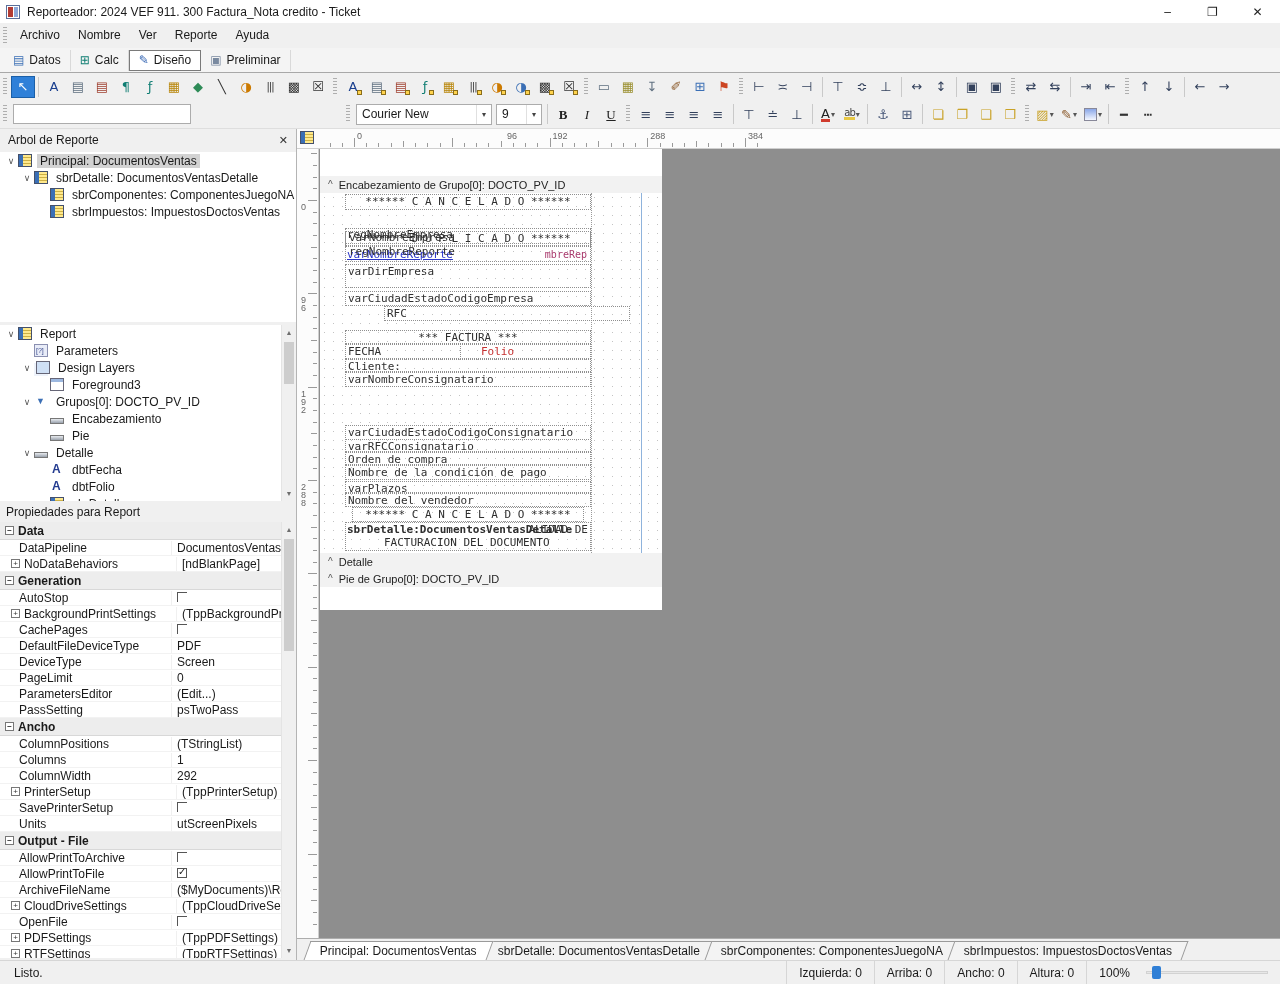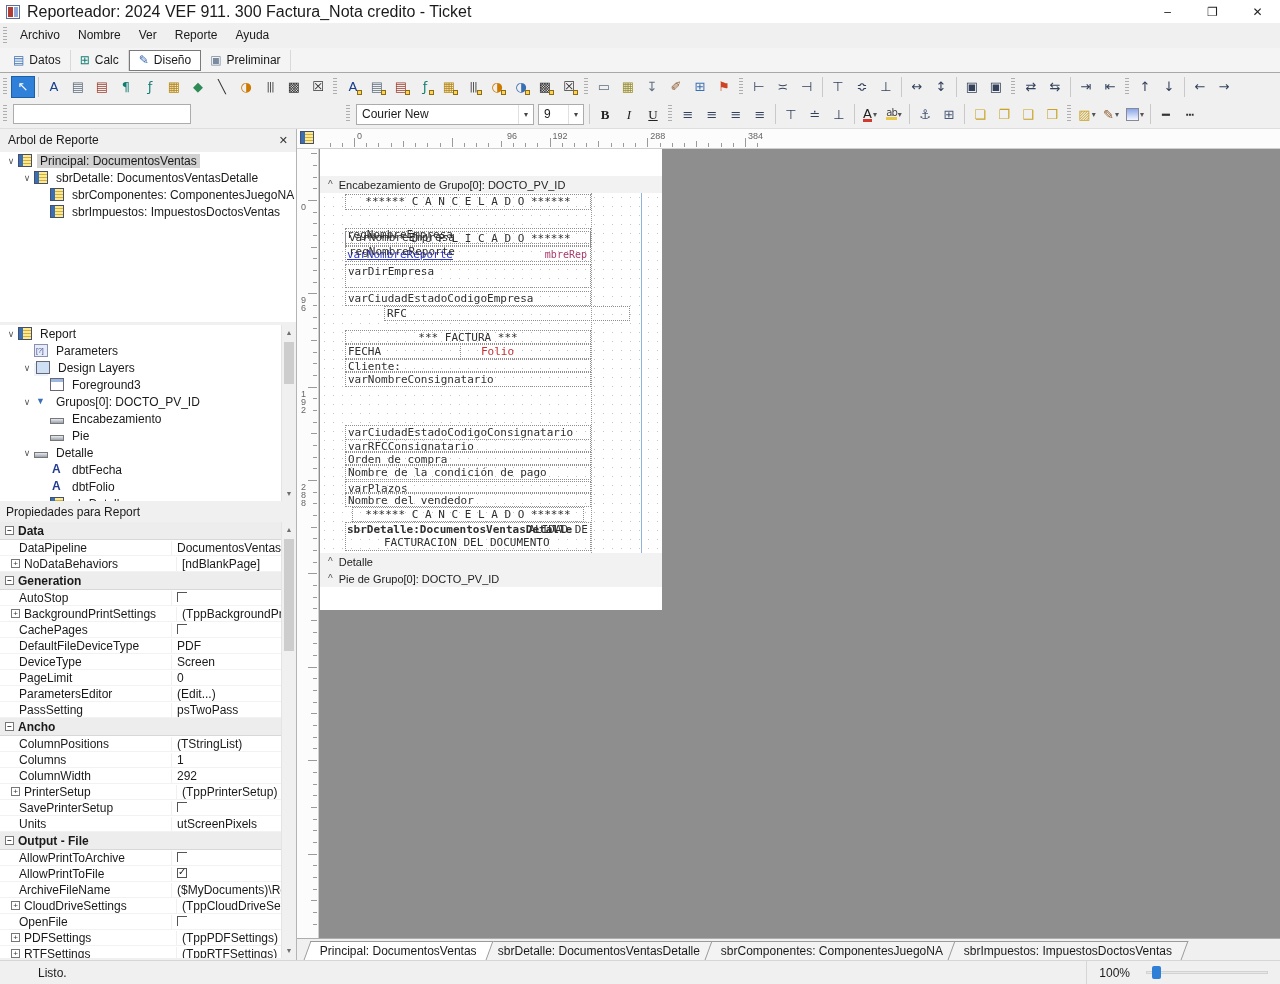--- a/index.html
+++ b/index.html
@@ -7,21 +7,21 @@
   .app { position:relative; width:1280px; height:984px; background:#f0f0f0;
          font-family:"Liberation Sans",sans-serif; font-size:12px; color:#1a1a1a; }
 
   
   .titlebar { position:absolute; left:0; top:0; width:100%; height:23px; background:#fff;
               display:flex; align-items:center; padding-left:6px; }
   .appicon { width:14px; height:14px; border:1px solid #5a6f9a; background:
              linear-gradient(#fff,#fff) 0 0/100% 100%, #fff; position:relative; margin-right:7px; }
   .appicon::after { content:""; position:absolute; left:1px; top:1px; width:5px; height:10px; background:#b23b34; }
   .appicon::before { content:""; position:absolute; right:1px; top:1px; width:4px; height:10px; background:#8ea8d8; }
-  .title-text { font-size:16px; }
+  .title-text { font-size:12px; }
   .wctrls { margin-left:auto; display:flex; }
   .wbtn { width:45px; height:22px; text-align:center; line-height:22px; font-size:12px; color:#222; }
 
   
   .menubar { position:absolute; left:0; top:23px; width:100%; height:25px; background:#f0f0f0;
              display:flex; align-items:center; }
   .menu-item { padding:0 9px; height:25px; line-height:25px; }
   .grip { width:4px; height:18px; margin:0 4px 0 3px; flex:0 0 4px;
           background:repeating-linear-gradient(to bottom,#aeaeae 0 1px,transparent 1px 3px); }
 
@@ -149,21 +149,21 @@
   .btabs { position:absolute; left:0; bottom:0; right:0; height:22px; background:#f0f0f0;
            border-top:1px solid #adadad; display:flex; align-items:flex-end; padding-left:10px; }
   .btab { height:19px; line-height:18px; padding:0 12px; margin-right:-5px; background:#f3f3f3;
           border:1px solid #9a9a9a; border-bottom:none; transform:skewX(-20deg); font-size:12px; }
   .btab.active { background:#fff; z-index:2; }
   .btab > span { display:inline-block; transform:skewX(20deg); white-space:nowrap; }
 
   
   .statusbar { position:absolute; left:0; bottom:0; width:100%; height:24px; background:#f0f0f0;
                border-top:1px solid #d6d6d6; display:flex; align-items:center; font-size:12px; }
-  .sready { flex:1; padding-left:14px;margin-left:24px; }
+  .sready { flex:1; padding-left:14px; }
   .scell { border-left:1px solid #d6d6d6; height:100%; display:flex; align-items:center;
            padding:0 12px; flex:0 0 auto; }
   .zslider { position:relative; width:122px; height:17px; margin:0 12px 0 4px; flex:0 0 122px; }
   .zgroove { position:absolute; left:0; right:0; top:7px; height:3px; background:#e7e7e7; border:1px solid #d2d2d2; }
   .zthumb { position:absolute; left:6px; top:2px; width:9px; height:13px; background:#2f7fd6; border-radius:2px; }
 </style>
 </head>
 <body>
 
 <div class="app">
@@ -369,21 +369,21 @@
       </button>
       <button class="tbtn">
         <span class="glyph" style="color: rgb(51, 65, 92);">→</span>
       </button>
     </div>
   <div class="tb tb2">
       <span class="grip"></span>
       <input class="tinput" style="">
       <span class="tspacer"></span>
       <span class="grip"></span>
-      <span class="combo" style="width: 178px;">
+      <span class="combo" style="width: 136px;">
         <span class="combo-t">Courier New</span>
         <span class="combo-a">▾</span>
       </span>
       <span class="combo" style="width: 46px;">
         <span class="combo-t">9</span>
         <span class="combo-a">▾</span>
       </span>
       <span class="tsep"></span>
       <button class="tbtn">
         <span class="glyph serifB" style="color: rgb(34, 34, 34);">B</span>
@@ -904,19 +904,25 @@
           <span class="btab active"><span>Principal: DocumentosVentas</span></span>
           <span class="btab"><span>sbrDetalle: DocumentosVentasDetalle</span></span>
           <span class="btab"><span>sbrComponentes: ComponentesJuegoNA</span></span>
           <span class="btab"><span>sbrImpuestos: ImpuestosDoctosVentas</span></span>
         </div>
     </div>
   </div>
 
   <div class="statusbar">
     <span class="sready">Listo.</span>
+    <span class="scells" style="display:flex;height:100%;">
+        <span class="scell">Izquierda: 0</span>
+        <span class="scell">Arriba: 0</span>
+        <span class="scell">Ancho: 0</span>
+        <span class="scell">Altura: 0</span>
+      </span>
     <span class="scell">100%</span>
     <span class="zslider">
       <span class="zgroove"></span>
       <span class="zthumb"></span>
     </span>
   </div>
 </div>
 
 </body></html>

